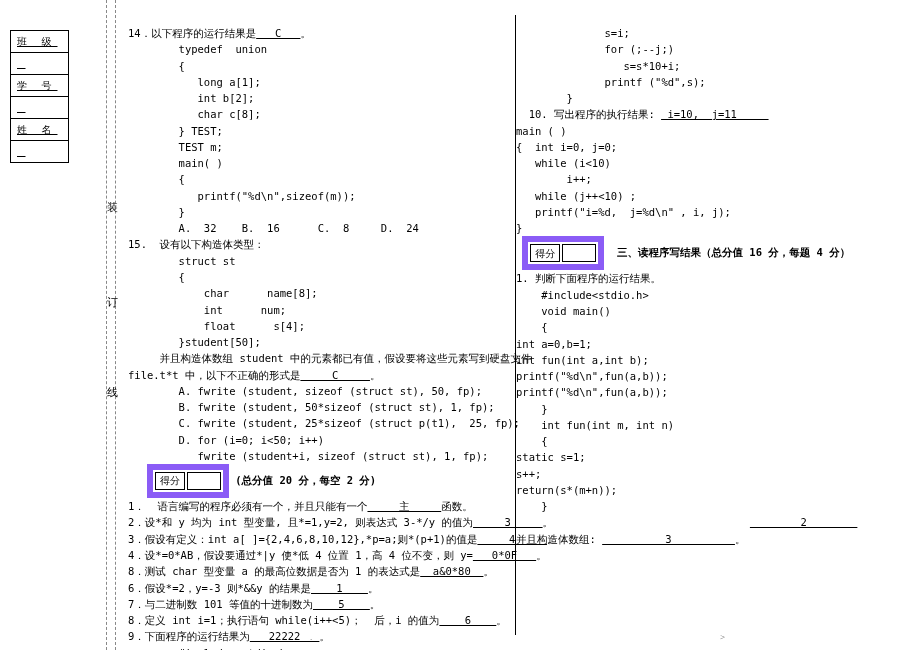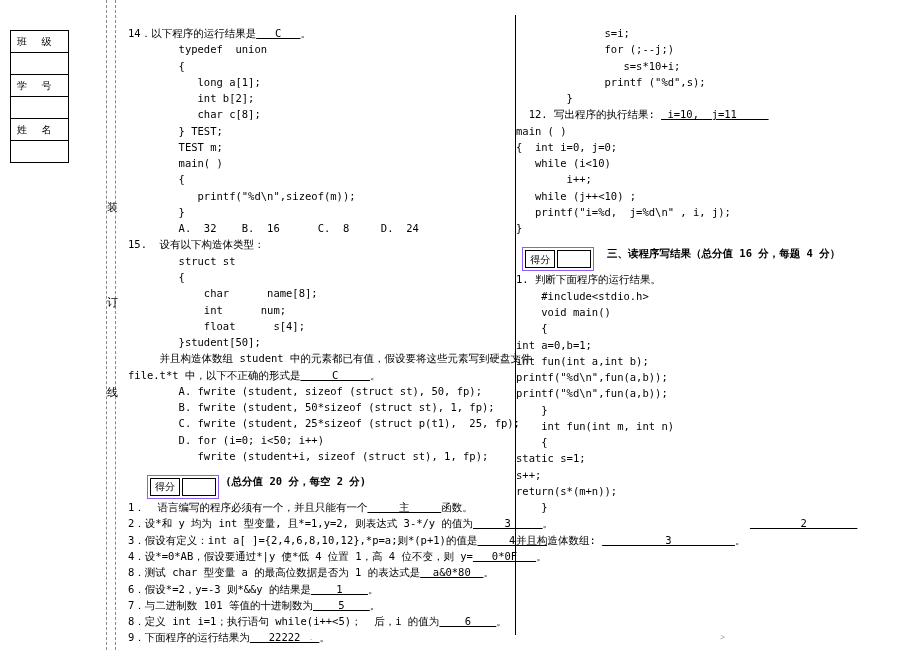--- a/index.html
+++ b/index.html
@@ -23,20 +23,21 @@
     position: absolute;
     top: 15px;
     bottom: 15px;
     border-left: 1px solid #000;
   }
   .info-table {
     position: absolute;
     left: 10px;
     top: 30px;
     border-collapse: collapse;
+    text-decoration: underline;
   }
   .info-table td {
     border: 1px solid #000;
     width: 30px;
     height: 22px;
     font-size: 10px;
     text-align: center;
     vertical-align: middle;
   }
   .info-table td.label {
@@ -53,23 +54,22 @@
     position: absolute;
     top: 25px;
     line-height: 1.55;
     white-space: pre;
     font-family: "SimSun", "宋体", "Consolas", monospace;
   }
   .col1 { left: 128px; width: 375px; }
   .col2 { left: 516px; width: 380px; }
   .score-box {
     display: inline-block;
-    border: 1px solid #8b5cf6;
+    border: 6px solid #8b5cf6;
     vertical-align: middle;
-    margin-top: 11px;
   }
   .score-box td {
     border: 1px solid #000;
     height: 18px;
     font-size: 10px;
     padding: 0 4px;
   }
   u { text-decoration: underline; }
   .footnote {
     position: absolute;
@@ -154,21 +154,21 @@
         void main()
         {
            int i=2,j=5,s;</span>
 </div>
 
 <div class="col col2"><span>              s=i;
               for (;--j;)
                  s=s*10+i;
               printf ("%d",s);
         }</span>
-<span><span>  12. 写出程序的执行结果: </span><u> i=10,  j=11     </u></span>
+<span><span>  10. 写出程序的执行结果: </span><u> i=10,  j=11     </u></span>
 <span>main ( )
 {  int i=0, j=0;
    while (i&lt;10)
         i++;
    while (j++&lt;10) ;
    printf("i=%d,  j=%d\n" , i, j);
 }</span>
 <span> <table class="score-box" style="display:inline-table;vertical-align:middle;"><tbody><tr><td>得分</td><td style="width:34px;"></td></tr></tbody></table>  <b>三、读程序写结果（总分值 16 分，每题 4 分）</b></span>
 <span>1. 判断下面程序的运行结果。</span>
 <span>    #include&lt;stdio.h&gt;

